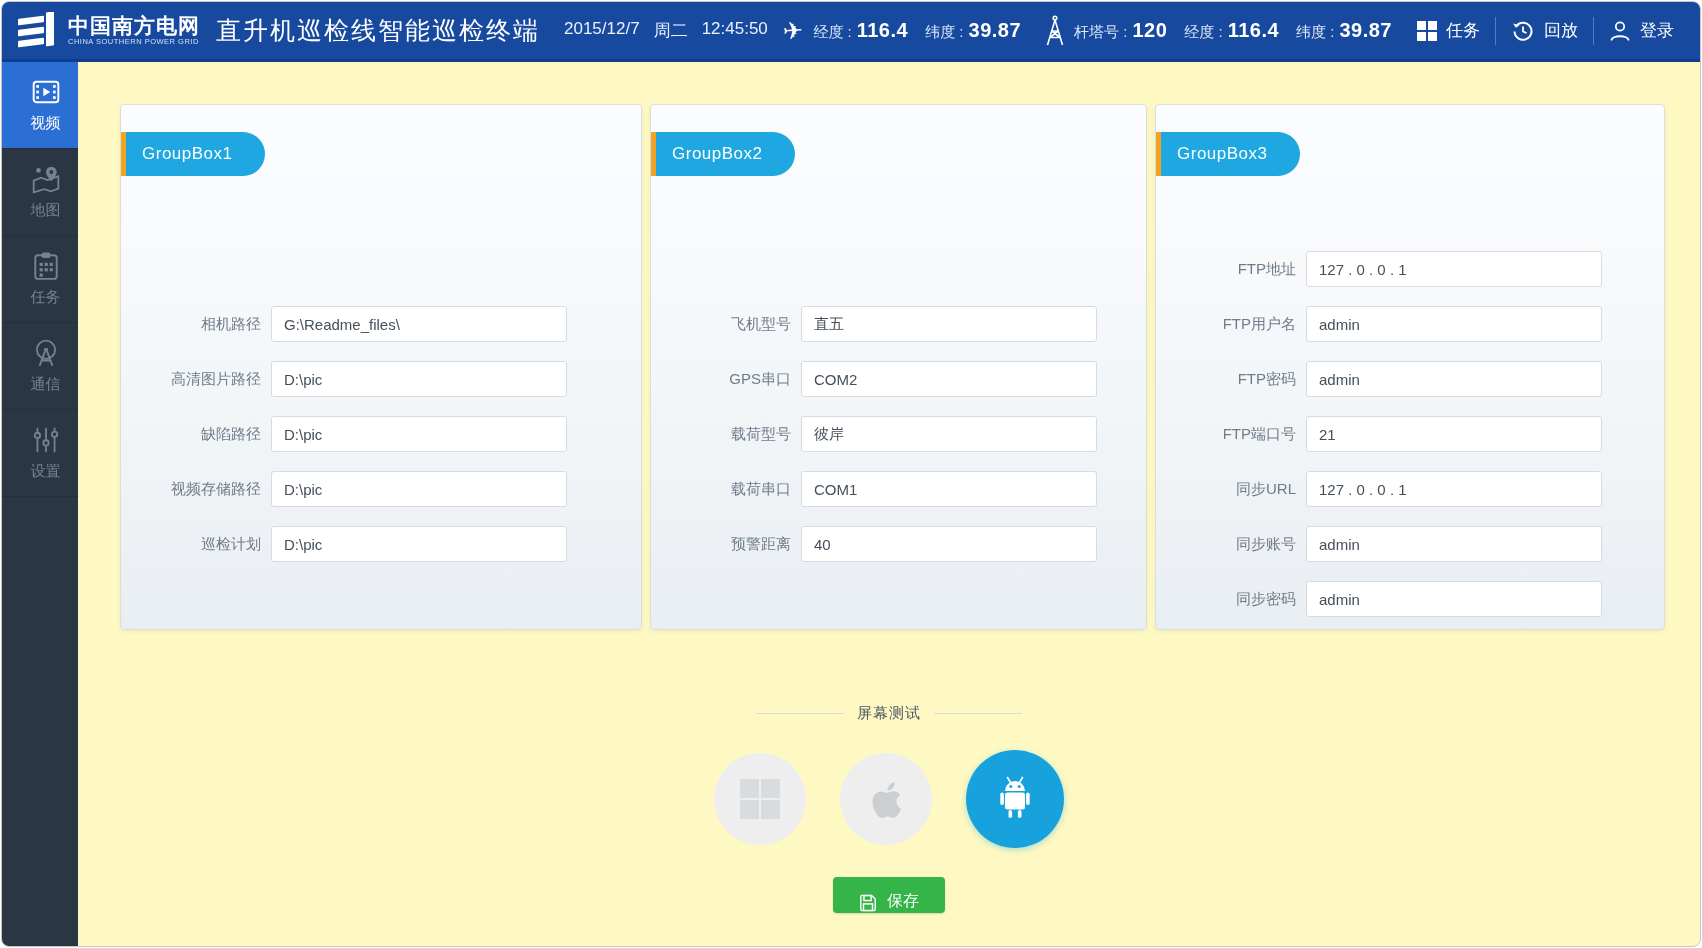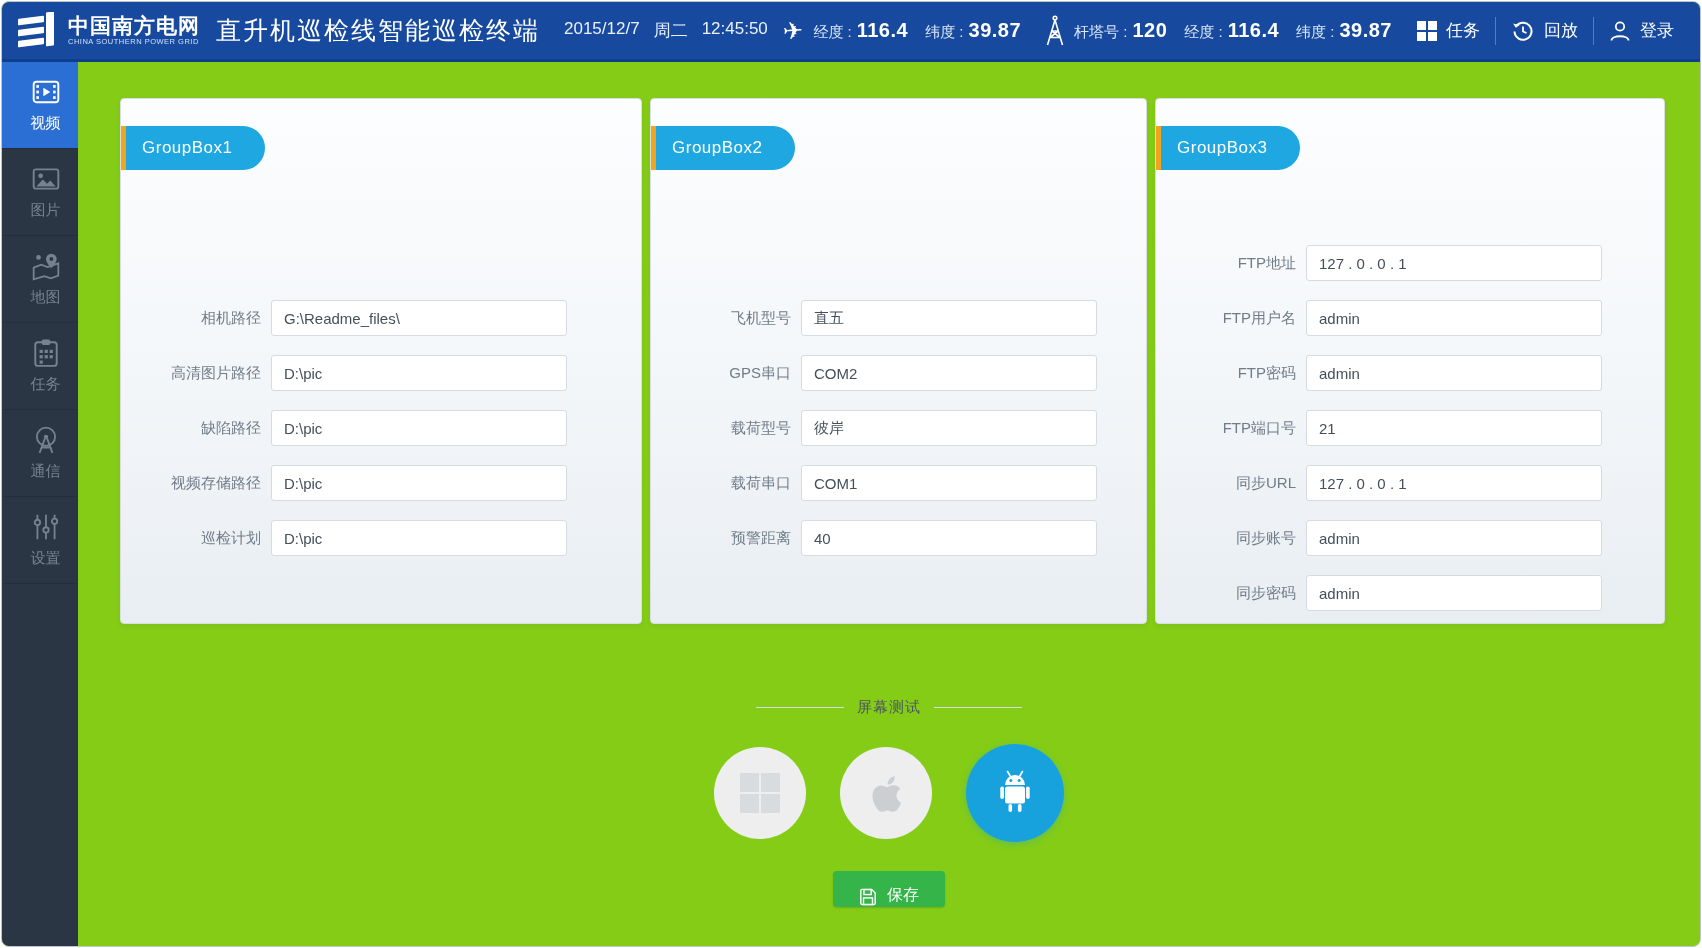--- a/index.html
+++ b/index.html
@@ -1,18 +1,18 @@
 <!DOCTYPE html>
 <html><head>
 <meta charset="utf-8">
 <style>
   html,body{margin:0;padding:0;width:1702px;height:948px;overflow:hidden;background:#ffffff;
     font-family:"Liberation Sans","DejaVu Sans",sans-serif;}
   .window{position:absolute;left:1px;top:1px;width:1698px;height:944px;border:1px solid #c3c7cb;
-    border-radius:8px;overflow:hidden;background:#84cc16;}
+    border-radius:8px;overflow:hidden;background:#fef9c3;}
 
   
   .topbar{height:57px;background:#174a9e;border-bottom:3px solid #0f3e8c;display:flex;align-items:center;
     color:#fff;padding:0 26px 0 14px;box-sizing:content-box;}
   .brand{display:flex;align-items:center;}
   .brand-logo{width:42px;height:38px;margin-right:10px;flex:0 0 auto;}
   .brand-cn{font-size:21px;font-weight:bold;letter-spacing:1px;line-height:22px;}
   .brand-en{font-size:7.5px;letter-spacing:.5px;color:#cfe0f7;line-height:9px;}
   .app-title{font-size:25px;margin-left:16px;letter-spacing:2px;font-weight:400;font-family:Liberation Mono, monospace;}
   .datetime{display:flex;gap:14px;font-size:17px;margin-left:24px;color:#eaf1fb;}
@@ -27,21 +27,21 @@
   .topnav-item svg{flex:0 0 auto;}
   .topnav-sep{width:1px;height:28px;background:rgba(255,255,255,.28);margin:0 15px;}
 
   
   .main{display:flex;height:884px;}
   .sidebar{width:76px;background:#2b3645;flex:0 0 auto;}
   .side-item{height:86px;display:flex;flex-direction:column;align-items:center;justify-content:center;
     gap:7px;color:#76828f;font-size:15px;border-bottom:1px solid #242e3c;cursor:pointer;padding-left:11px;}
   .side-item svg{width:30px;height:30px;}
   .side-item.active{background:#2c6fd4;color:#ffffff;}
-  .content{flex:1;position:relative;}
+  .content{flex:1;position:relative;margin-top:6px;}
 
   
   .panels{display:flex;gap:8px;padding:36px 0 0 42px;}
   .panel{position:relative;height:526px;border:1px solid #d9dee3;border-radius:4px;box-sizing:border-box;
     background:linear-gradient(180deg,#fcfdfe 0%,#f3f6f9 55%,#e9eef2 100%);
     box-shadow:0 2px 5px rgba(40,60,80,.07);}
   .panel.p1{width:522px;}
   .panel.p2{width:497px;}
   .panel.p3{width:510px;}
   .tab{position:absolute;left:0;top:27px;display:flex;}
@@ -169,30 +169,20 @@
               <rect x="5" y="17.9" width="2.4" height="2.6"></rect>
             <rect x="20.6" y="7.5" width="2.4" height="2.6"></rect>
               <rect x="20.6" y="12.7" width="2.4" height="2.6"></rect>
               <rect x="20.6" y="17.9" width="2.4" height="2.6"></rect>
             <path d="M11.5 10 L18 14 L11.5 18 Z"></path>
           </g>
         </svg>
         <span>视频</span>
       </div>
       <div class="side-item">
-        <svg viewBox="0 0 28 28" fill="none" stroke="currentColor" stroke-width="1.8">
-          <rect x="2.5" y="5" width="23" height="18" rx="2"></rect>
-          <g fill="currentColor" stroke="none">
-            <circle cx="9" cy="11" r="2.2"></circle>
-            <path d="M5 21 L11 14.5 L15 18.5 L18 15.5 L23 21 Z"></path>
-          </g>
-        </svg>
-        <span>图片</span>
-      </div>
-      <div class="side-item">
         <svg viewBox="0 0 28 28" fill="none" stroke="currentColor" stroke-width="1.7">
           <path d="M2.5 15.5 L9.5 12.8 L15.5 15 L25.5 11.5 L25.5 23 L18.5 25.5 L12.5 23.5 L2.5 26.5 Z"></path>
           <path d="M19 2.5 a5 5 0 0 1 5 5 c0 3.4-5 8.5-5 8.5 s-5-5.1-5-8.5 a5 5 0 0 1 5-5 z" fill="currentColor" stroke="none"></path>
           <circle cx="19" cy="7.5" r="1.8" fill="#2b3645" stroke="none"></circle>
           <circle cx="7" cy="6" r="2.2" fill="currentColor" stroke="none"></circle>
         </svg>
         <span>地图</span>
       </div>
       <div class="side-item">
         <svg viewBox="0 0 28 28" fill="none" stroke="currentColor" stroke-width="1.8">

